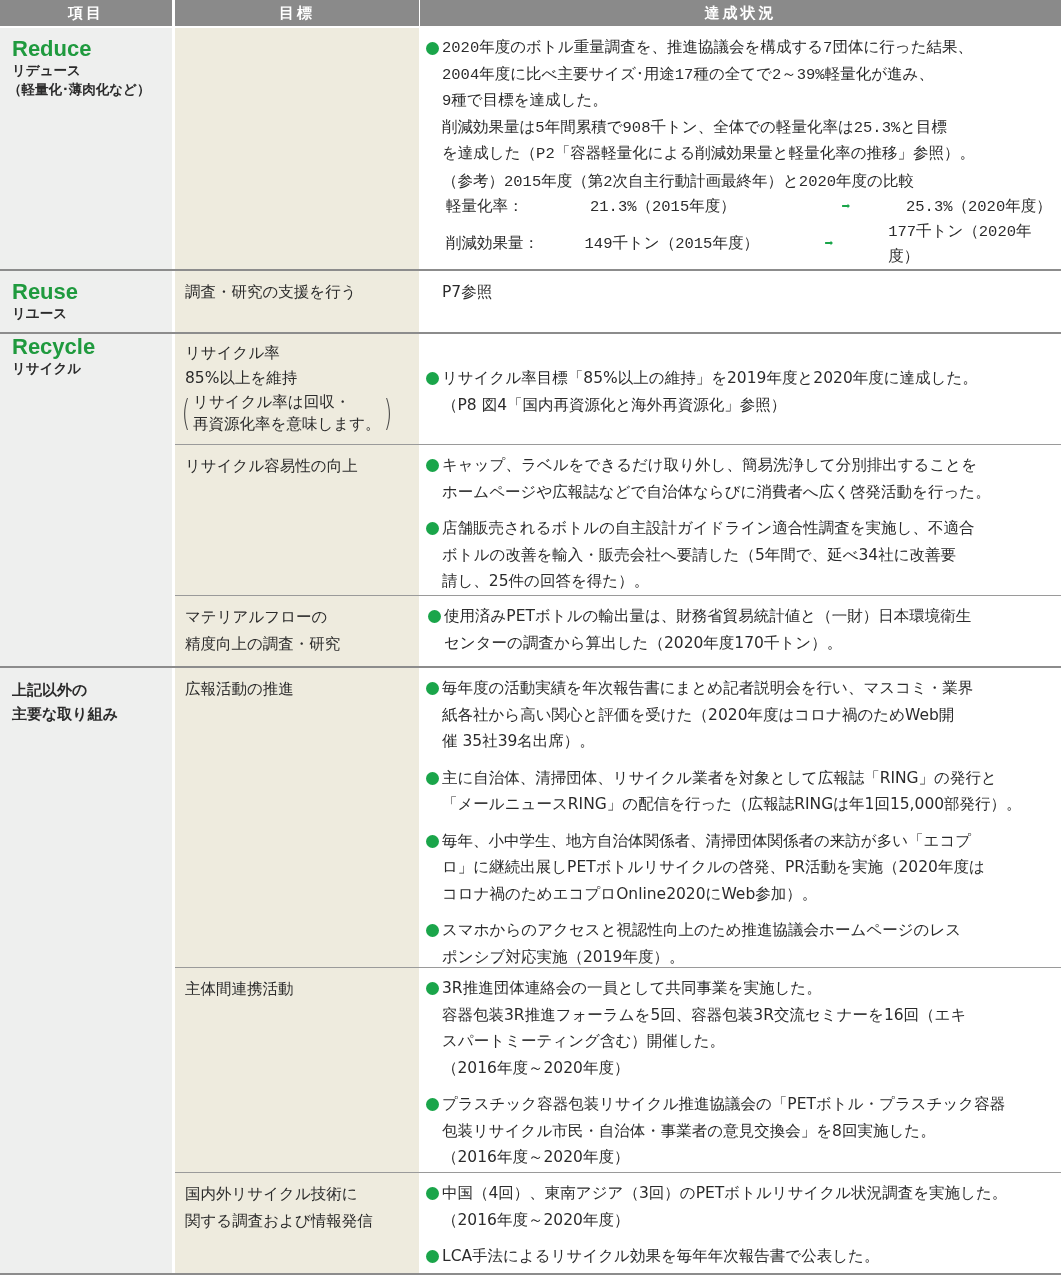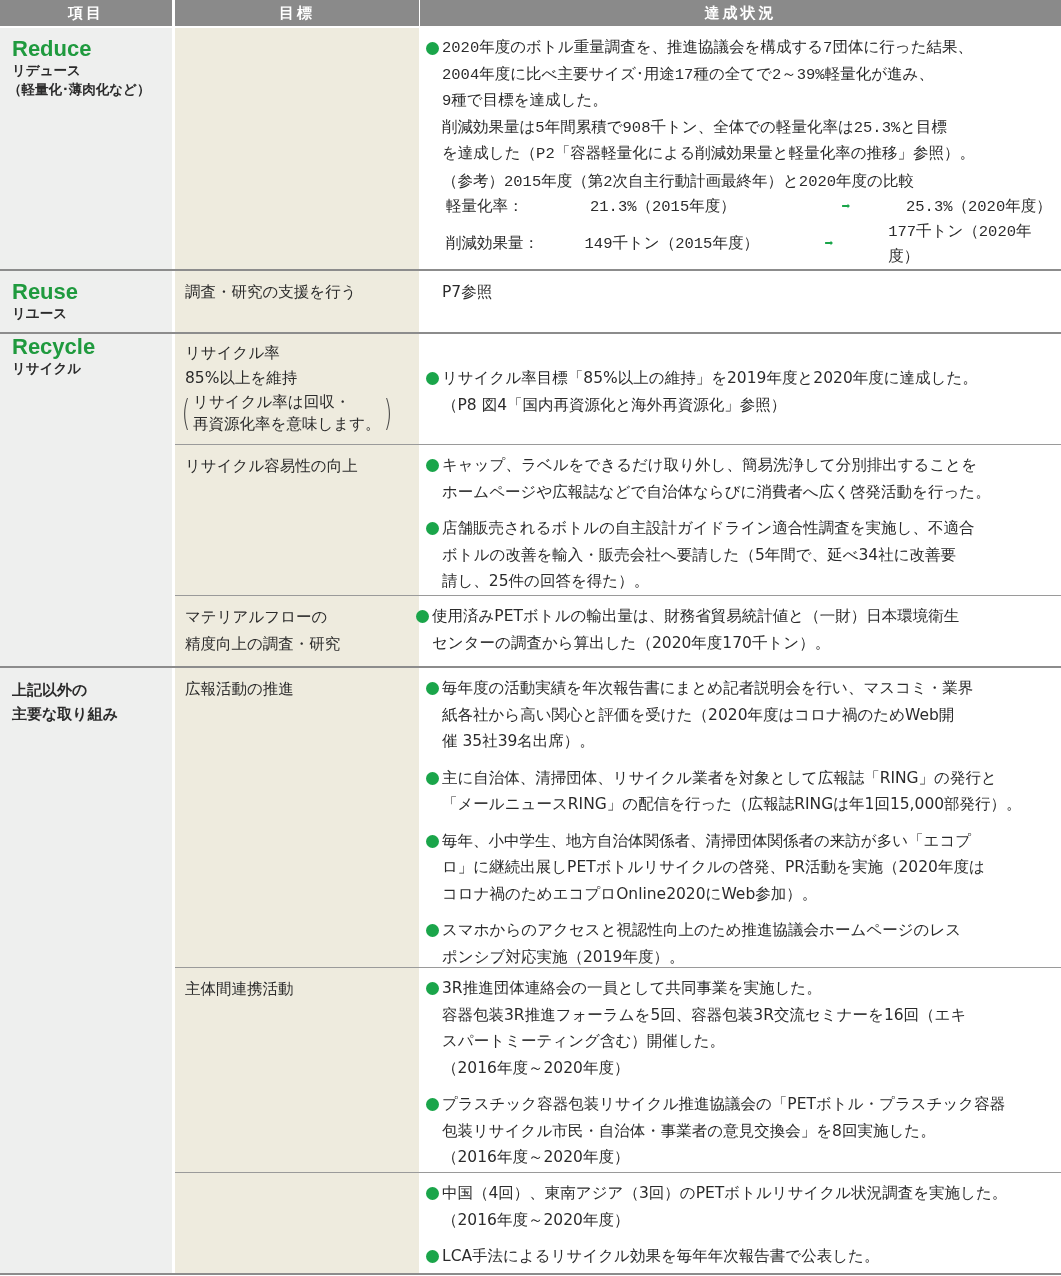--- a/index.html
+++ b/index.html
@@ -118,21 +118,21 @@
       <span class="dot"></span>
       <span class="btext">店舗販売されるボトルの自主設計ガイドライン適合性調査を実施し、不適合
 ボトルの改善を輸入・販売会社へ要請した（5年間で、延べ34社に改善要
 請し、25件の回答を得た）。</span>
     </div>
   </div>
   <div class="hline thin" style="top:595px;left:175px;width:886px;"></div>
 
   <div class="c2text" style="left:185px;top:604px;line-height:27px;white-space:pre-line;">マテリアルフローの
 精度向上の調査・研究</div>
-  <div class="c3text" style="left:416px;top:603px;">
+  <div class="c3text" style="left:428px;top:603px;">
     <div class="bullet">
       <span class="dot"></span>
       <span class="btext">使用済みPETボトルの輸出量は、財務省貿易統計値と（一財）日本環境衛生
 センターの調査から算出した（2020年度170千トン）。</span>
     </div>
   </div>
   <div class="hline" style="top:666px;left:0;width:1061px;"></div>
 
   <div class="c1text" style="top:678px;white-space:pre-line;font-size:15px;font-weight:bold;line-height:24px;">上記以外の
 主要な取り組み</div>
@@ -179,20 +179,22 @@
     <div class="gap"></div>
     <div class="bullet">
       <span class="dot"></span>
       <span class="btext">プラスチック容器包装リサイクル推進協議会の「PETボトル・プラスチック容器
 包装リサイクル市民・自治体・事業者の意見交換会」を8回実施した。
 （2016年度～2020年度）</span>
     </div>
   </div>
   <div class="hline thin" style="top:1172px;left:175px;width:886px;"></div>
 
+  <div class="c2text" style="left:185px;top:1181px;line-height:27px;white-space:pre-line;">国内外リサイクル技術に
+関する調査および情報発信</div>
   <div class="c3text" style="left:426px;top:1180px;">
     <div class="bullet">
       <span class="dot"></span>
       <span class="btext">中国（4回）、東南アジア（3回）のPETボトルリサイクル状況調査を実施した。
 （2016年度～2020年度）</span>
     </div>
     <div class="gap"></div>
     <div class="bullet">
       <span class="dot"></span>
       <span class="btext">LCA手法によるリサイクル効果を毎年年次報告書で公表した。</span>

